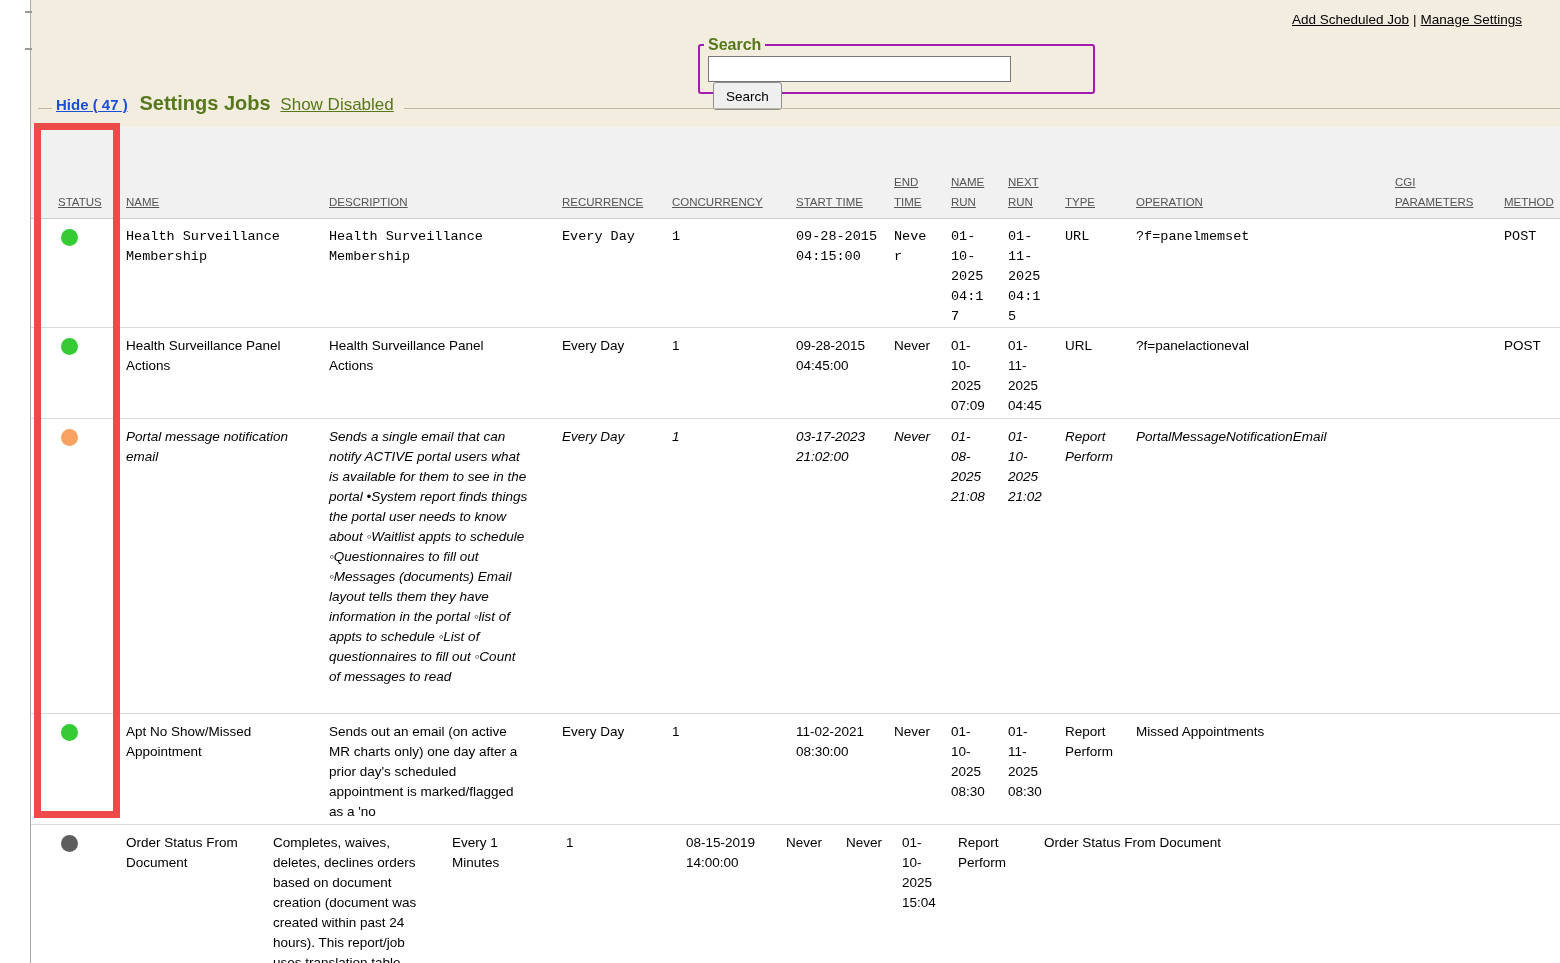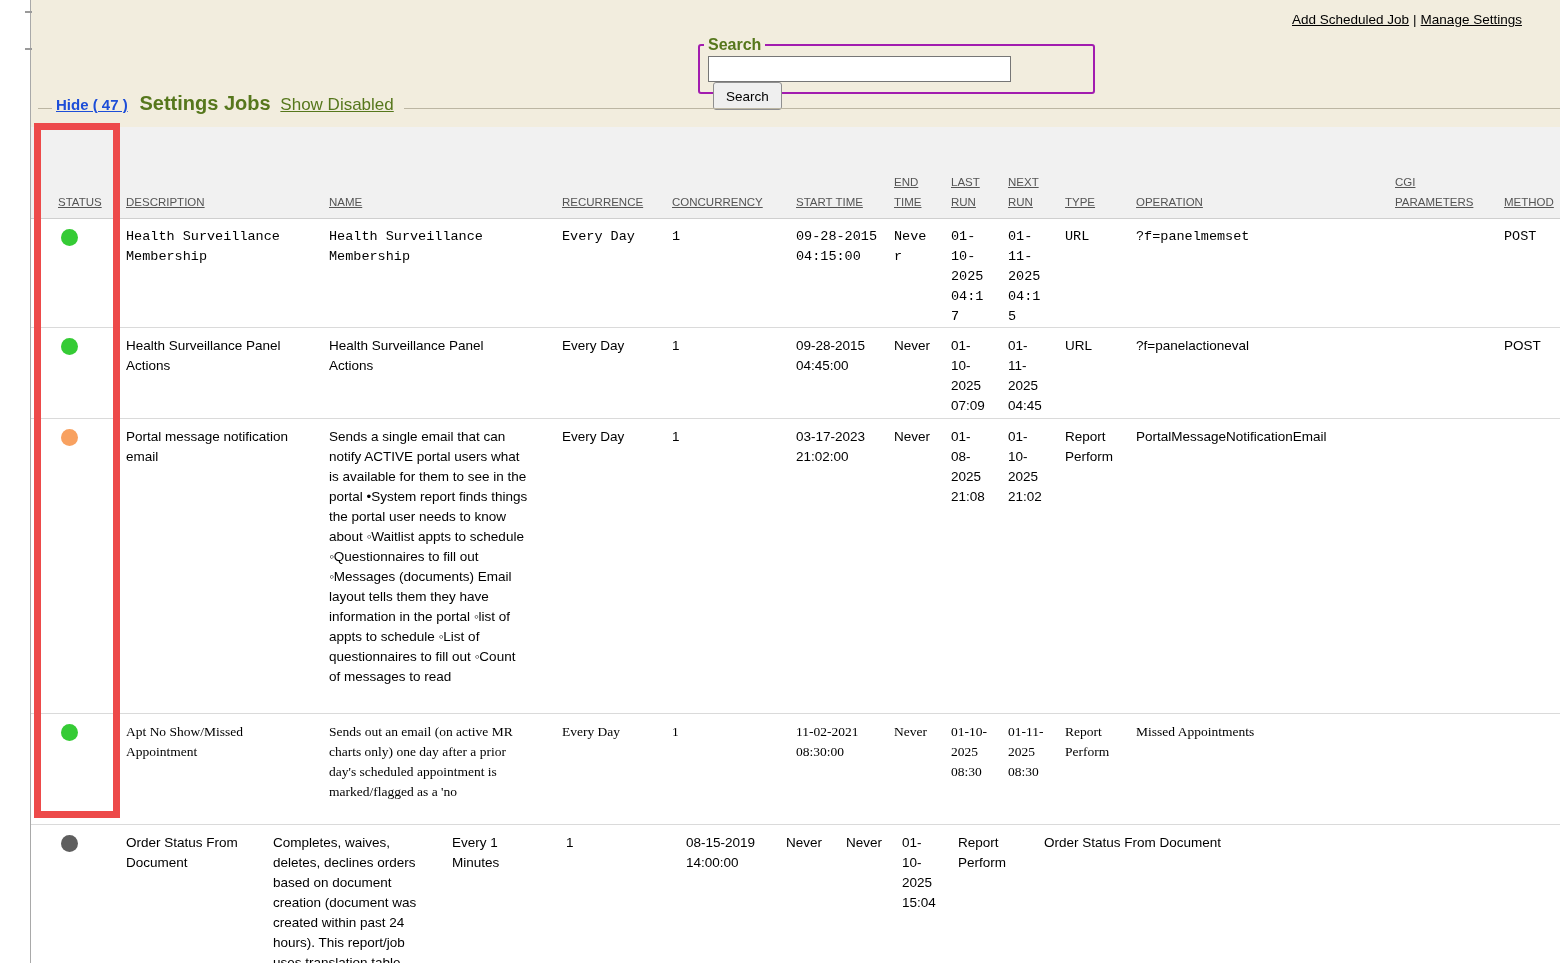--- a/index.html
+++ b/index.html
@@ -54,22 +54,22 @@
   .c-type{padding-right:19px;}
   .grid-b .c-name{padding-right:22px;}
   .grid-b .c-description{padding-right:25px;}
   .grid-b .c-recurrence{padding-right:40px;}
   .grid-b .c-type{padding-right:30px;}
   .grid-b .c-last_run{padding-right:20px;}
   .row .c-status{padding-left:0;}
   .dot{display:inline-block;width:17px;height:17px;border-radius:50%;margin-left:30px;margin-top:2px;}
   #rows-main .row:nth-child(1){min-height:98px;font-family:Liberation Mono, monospace;}
   #rows-main .row:nth-child(2){min-height:90px;}
-  #rows-main .row:nth-child(3){min-height:294px;}
-  #rows-main .row:nth-child(4){min-height:110px;font-family:Liberation Serif, serif;}
+  #rows-main .row:nth-child(3){min-height:294px;font-style:italic;}
+  #rows-main .row:nth-child(4){min-height:110px;}
   #rows-alt .row{min-height:220px;border-bottom:none;}
 
   
   .annotation-rect{position:absolute;left:34px;top:123px;width:86px;height:695px;
     border:7px solid #ED4A4A;box-sizing:border-box;pointer-events:none;z-index:50;}
 </style>
 </head>
 <body>
 
 <div class="bg-beige"></div>
@@ -91,40 +91,40 @@
   <a class="hide-link">Hide ( 47 )</a>
   <span class="jobs-title">Settings Jobs</span>
   <a class="show-disabled">Show Disabled</a>
 </div>
 
 <div class="table-wrap">
   <div class="grid-a header" id="header-row">
       <div class="cell c-status">
         <a>STATUS</a>
       </div>
+      <div class="cell c-name">
+        <a>NAME</a>
+      </div>
       <div class="cell c-description">
         <a>DESCRIPTION</a>
       </div>
-      <div class="cell c-name">
-        <a>NAME</a>
-      </div>
       <div class="cell c-recurrence">
         <a>RECURRENCE</a>
       </div>
       <div class="cell c-concurrency">
         <a>CONCURRENCY</a>
       </div>
       <div class="cell c-start_time">
         <a>START TIME</a>
       </div>
       <div class="cell c-end_time">
         <a>END TIME</a>
       </div>
       <div class="cell c-last_run">
-        <a>LAST RUN</a>
+        <a>NAME RUN</a>
       </div>
       <div class="cell c-next_run">
         <a>NEXT RUN</a>
       </div>
       <div class="cell c-type">
         <a>TYPE</a>
       </div>
       <div class="cell c-operation">
         <a>OPERATION</a>
       </div>

